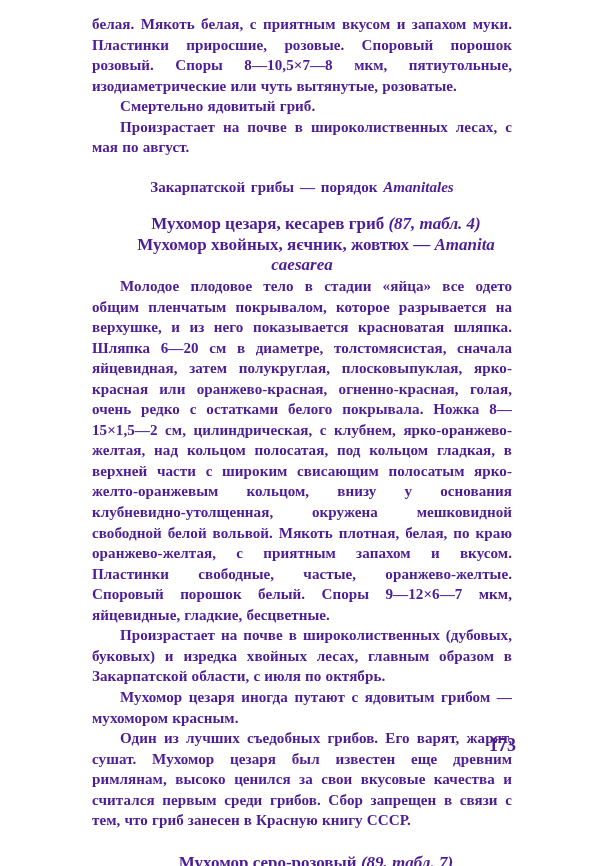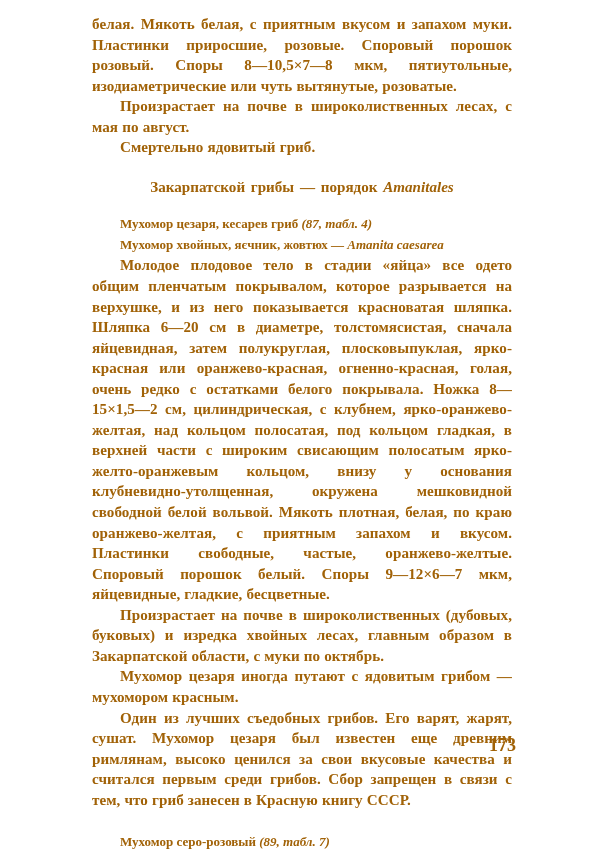--- a/index.html
+++ b/index.html
@@ -7,21 +7,21 @@
     padding: 0;
     background: #ffffff;
   }
   .page {
     position: relative;
     width: 600px;
     height: 866px;
     background: #ffffff;
     overflow: hidden;
     font-family: "Liberation Serif", "DejaVu Serif", serif;
-    color: #a16207;
+    color: #4c1d95;
   }
   .textblock {
     position: absolute;
     left: 92px;
     top: 14px;
     width: 420px;
   }
   p {
     margin: 0;
     font-size: 15.1px;
@@ -44,25 +44,25 @@
     padding-top: 19px;
     font-size: 15.1px;
     line-height: 20.55px;
     font-weight: bold;
     text-align: center;
     word-spacing: 2px;
   }
   .spc-head { padding-top: 17px; }
   .species-title {
     margin: 0;
-    font-size: 13px;
+    font-size: 17px;
     line-height: 20.55px;
     font-weight: bold;
     text-indent: 28px;
-    text-align: left;
+    text-align: center;
   }
   .gap-before { padding-top: 22px; }
   .pagenum {
     position: absolute;
     left: 4px;
     top: 735px;
     width: 512px;
     text-align: right;
     font-size: 18px;
     font-weight: bold;
@@ -70,40 +70,40 @@
   }
 </style>
 </head>
 <body>
 
 <div class="page">
   <div class="textblock">
 
     <p class="noindent">белая. Мякоть белая, с приятным вкусом и запахом муки. Пластинки приросшие, розовые. Споровый порошок розовый. Споры 8—10,5×7—8 мкм, пятиутольные, изодиаметрические или чуть вытянутые, розоватые.</p>
 
+    <p class="indent">Смертельно ядовитый гриб.</p>
+
     <p class="indent">Произрастает на почве в широколиственных лесах, с мая по август.</p>
-
-    <p class="indent">Смертельно ядовитый гриб.</p>
 
     <div class="section-heading">
       <span>Закарпатской грибы — порядок </span><i>Amanitales</i>
     </div>
 
     <div class="species-title spc-head">
       <span>Мухомор цезаря, кесарев гриб </span><i>(87, табл. 4)</i>
     </div>
 
     <div class="species-title">
       <span>Мухомор хвойных, яєчник, жовтюх — </span><i>Amanita caesarea</i>
     </div>
 
 
     <p class="indent">Молодое плодовое тело в стадии «яйца» все одето общим пленчатым покрывалом, которое разрывается на верхушке, и из него показывается красноватая шляпка. Шляпка 6—20 см в диаметре, толстомясистая, сначала яйцевидная, затем полукруглая, плосковыпуклая, ярко-красная или оранжево-красная, огненно-красная, голая, очень редко с остатками белого покрывала. Ножка 8—15×1,5—2 см, цилиндрическая, с клубнем, ярко-оранжево-желтая, над кольцом полосатая, под кольцом гладкая, в верхней части с широким свисающим полосатым ярко-желто-оранжевым кольцом, внизу у основания клубневидно-утолщенная, окружена мешковидной свободной белой вольвой. Мякоть плотная, белая, по краю оранжево-желтая, с приятным запахом и вкусом. Пластинки свободные, частые, оранжево-желтые. Споровый порошок белый. Споры 9—12×6—7 мкм, яйцевидные, гладкие, бесцветные.</p>
 
-    <p class="indent">Произрастает на почве в широколиственных (дубовых, буковых) и изредка хвойных лесах, главным образом в Закарпатской области, с муки по октябрь.</p>
+    <p class="indent">Произрастает на почве в широколиственных (дубовых, буковых) и изредка хвойных лесах, главным образом в Закарпатской области, с июля по октябрь.</p>
 
     <p class="indent">Мухомор цезаря иногда путают с ядовитым грибом — мухомором красным.</p>
 
     <p class="indent">Один из лучших съедобных грибов. Его варят, жарят, сушат. Мухомор цезаря был известен еще древним римлянам, высоко ценился за свои вкусовые качества и считался первым среди грибов. Сбор запрещен в связи с тем, что гриб занесен в Красную книгу СССР.</p>
 
     <div class="species-title gap-before">
       <span>Мухомор серо-розовый </span><i>(89, табл. 7)</i>
     </div>
 
   </div>

